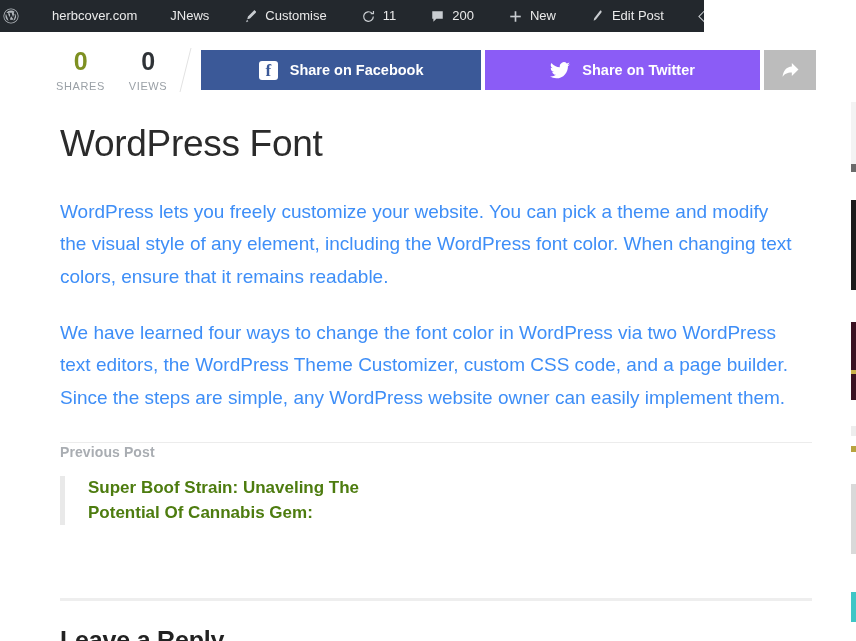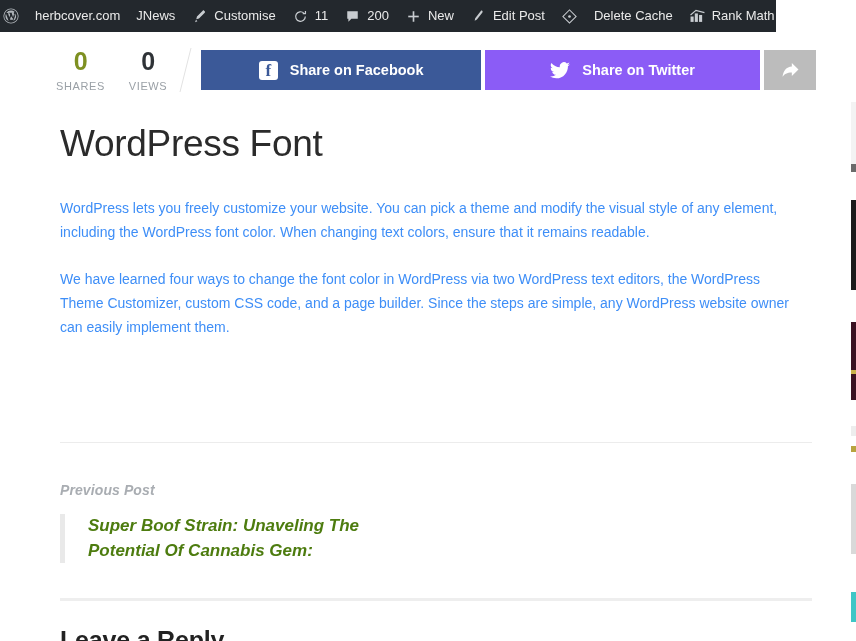--- a/index.html
+++ b/index.html
@@ -9,29 +9,30 @@
     height: 641px;
     overflow: hidden;
     background: #ffffff;
     font-family: "Liberation Sans", sans-serif;
   }
 
   
   #wp-admin-bar {
     position: absolute;
     top: 0; left: 0;
-    width: 776px;
+    width: 704px;
     height: 32px;
     background: #23282d;
     display: flex;
     align-items: center;
     color: #d6d6d6;
     font-size: 13px;
     white-space: nowrap;
     overflow: hidden;
+    gap: 17px;
   }
   .ab-item {
     display: flex;
     align-items: center;
     height: 32px;
     padding: 0 8px;
     gap: 6px;
     color: #e6e6e6;
     font-size: 13px;
     line-height: 32px;
@@ -158,21 +159,21 @@
   #post-title {
     font-size: 37px;
     font-weight: normal;
     color: #2b2b2b;
     letter-spacing: -.3px;
     line-height: 1.1;
     margin-bottom: 31px;
   }
   .post-p {
     color: #3e8ef7;
-    font-size: 14px;
+    font-size: 19px;
     line-height: 1.72;
     margin-bottom: 23px;
     max-width: 734px;
   }
 
   .rule-thin {
     position: absolute;
     left: 60px;
     top: 410px;
     width: 752px;
@@ -185,23 +186,22 @@
     top: 566px;
     width: 752px;
     height: 3px;
     background: #eeeeee;
   }
 
   
   #prev-post {
     position: absolute;
     left: 60px;
-    top: 450px;
+    top: 412px;
     width: 500px;
-    font-style: italic;
   }
   #prev-post-label {
     font-size: 14px;
     font-weight: bold;
     color: #a9adb2;
     letter-spacing: .1px;
   }
   #prev-post-link-row {
     display: flex;
     margin-top: 16px;

